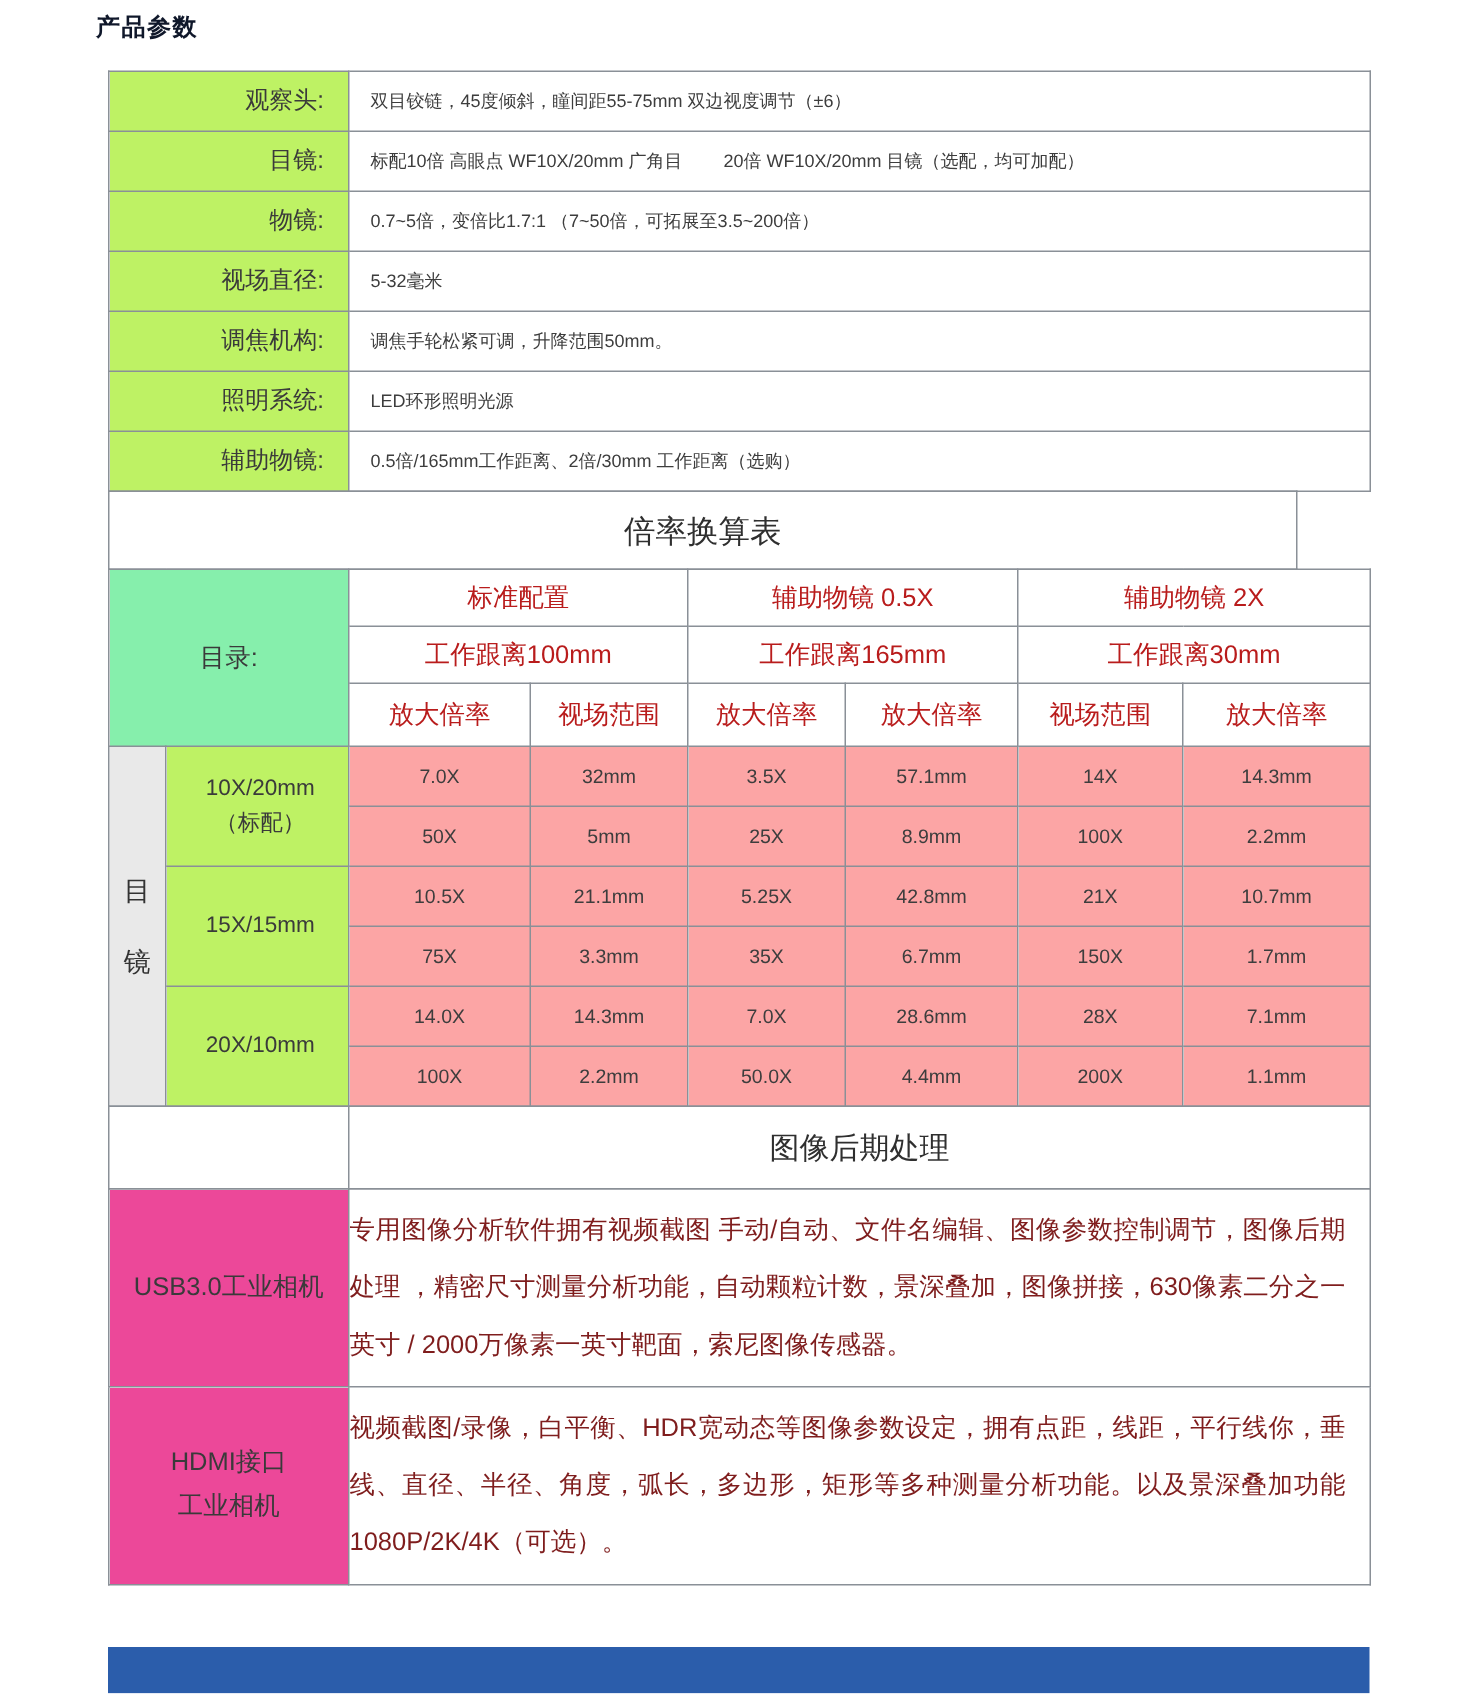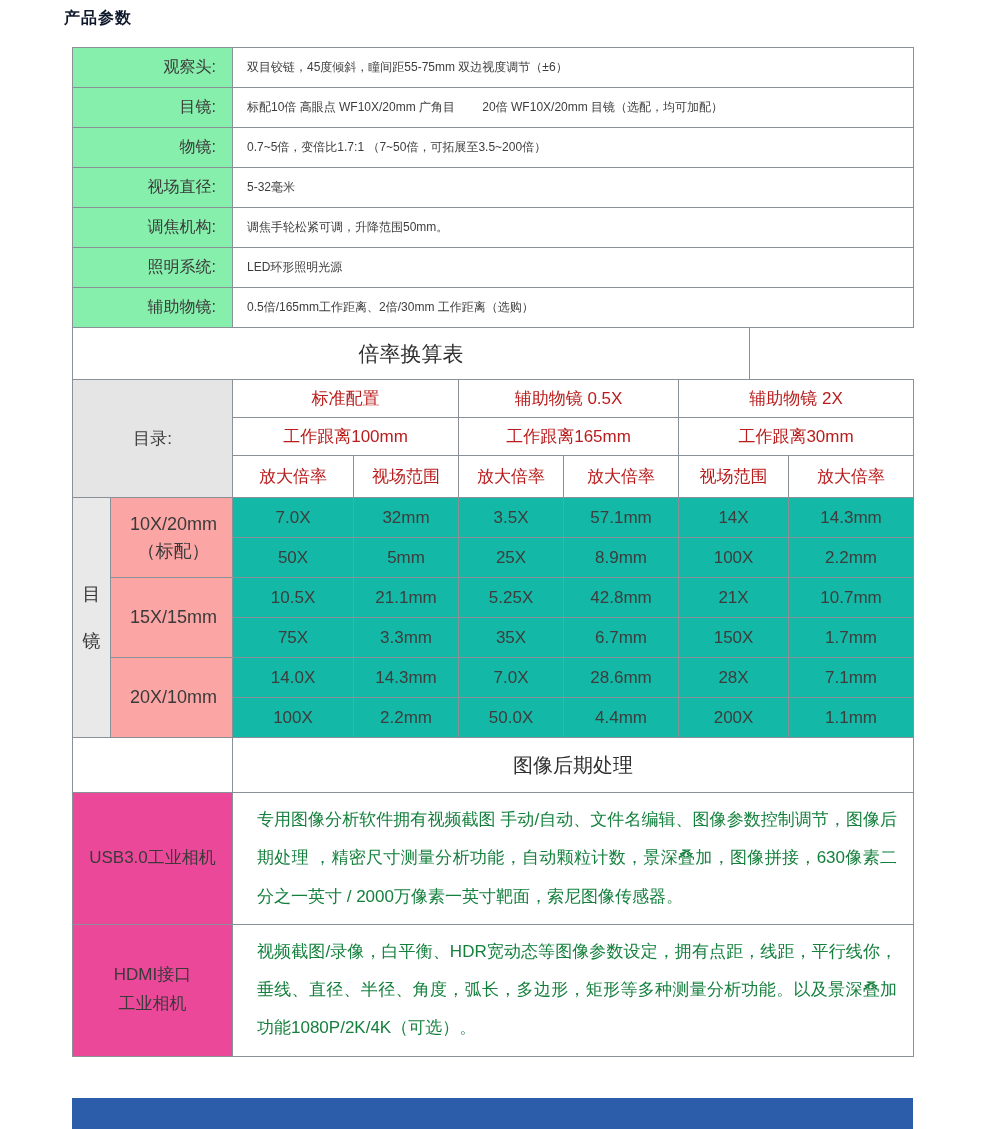--- a/index.html
+++ b/index.html
@@ -8,72 +8,72 @@
     font-family:"Liberation Sans","DejaVu Sans",sans-serif;
     color:#3d3d3d;
     -webkit-font-smoothing:antialiased;
   }
   .page{position:relative;width:985px;height:1129px;overflow:hidden;background:#fff;}
   .title{
     position:absolute;left:64px;top:8px;
     font-size:16px;font-weight:bold;color:#0f172a;letter-spacing:1px;
   }
   .tablewrap{position:absolute;left:72px;top:47px;width:841px;}
-  table{border-collapse:collapse;width:678px;table-layout:fixed;}
+  table{border-collapse:collapse;width:793px;table-layout:fixed;}
   table + table{margin-top:-1px;}
   td{
     border:1px solid #8a9097;
     font-size:16px;color:#3d3d3d;
     padding:0;
     vertical-align:middle;
     overflow:hidden;
   }
   
   .spec-row{height:40px;}
   td.spec-label{
-    background:#86efac;text-align:right;padding-right:16px;
+    background:#bef264;text-align:right;padding-right:16px;
     color:#3a3a3a;font-size:16px;
   }
   td.spec-value{padding-left:14px;white-space:pre-wrap;font-size:12px;}
   
   .banner-row{height:52px;}
   td.banner-cell{text-align:center;font-size:21px;color:#2f2f2f;}
   .banner2-row{height:55px;}
   td.banner2-left{background:#ffffff;}
   td.banner2-cell{text-align:center;font-size:20px;color:#2f2f2f;}
   
   .conv-hdr-row{height:38px;}
   .conv-hdr3-row{height:42px;}
   .conv-data-row{height:40px;}
   td.catalog{
-    background:#e5e5e5;text-align:center;font-size:17px;color:#3a3a3a;margin-left:30px;
+    background:#86efac;text-align:center;font-size:17px;color:#3a3a3a;margin-left:30px;
   }
   td.grp,td.wd,td.colh{
     text-align:center;font-size:17px;color:#b91c1c;background:#fff;
   }
   td.vert-label{
     background:#e9e9e9;text-align:center;font-size:18px;color:#333;
   }
   td.vert-label span{
     display:inline-block;width:1.05em;word-break:break-all;line-height:2.6;
     text-align:center;
   }
   td.eyepiece{
-    background:#fca5a5;text-align:center;font-size:18px;color:#3a3a3a;
+    background:#bef264;text-align:center;font-size:15px;color:#3a3a3a;
     white-space:pre-line;line-height:1.5;padding-left:4px;
   }
-  td.dcell{text-align:center;font-size:17px;color:#3d3d3d;background:#14b8a6;}
+  td.dcell{text-align:center;font-size:13px;color:#3d3d3d;background:#fca5a5;}
   
   .cam-row{height:127px;}
   td.cam-label{
     text-align:center;font-size:17px;color:#3a3a3a;background:#ec4899;
     white-space:pre-line;line-height:1.7;
   }
   td.cam-desc{
-    padding:8px 16px 8px 24px;font-size:17px;line-height:2.25;color:#15803d;
+    padding:8px 16px 8px 0;font-size:17px;line-height:2.25;color:#7f1d1d;
     text-align:justify;
   }
   .footer-bar{
     position:absolute;left:72px;top:1098px;width:841px;height:31px;
   }
 </style>
 </head>
 <body>
 
 <div class="page">

